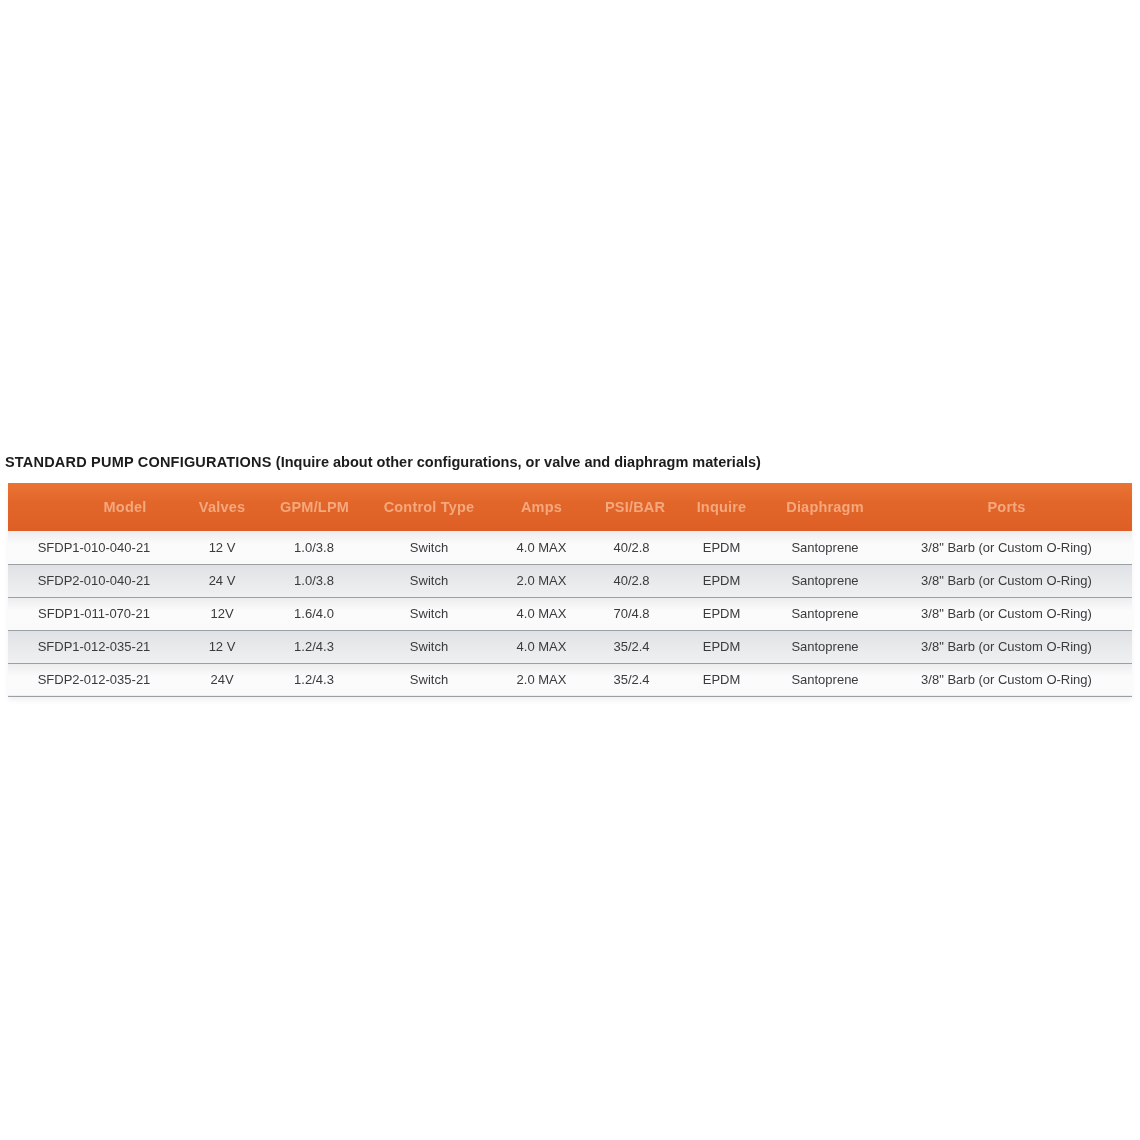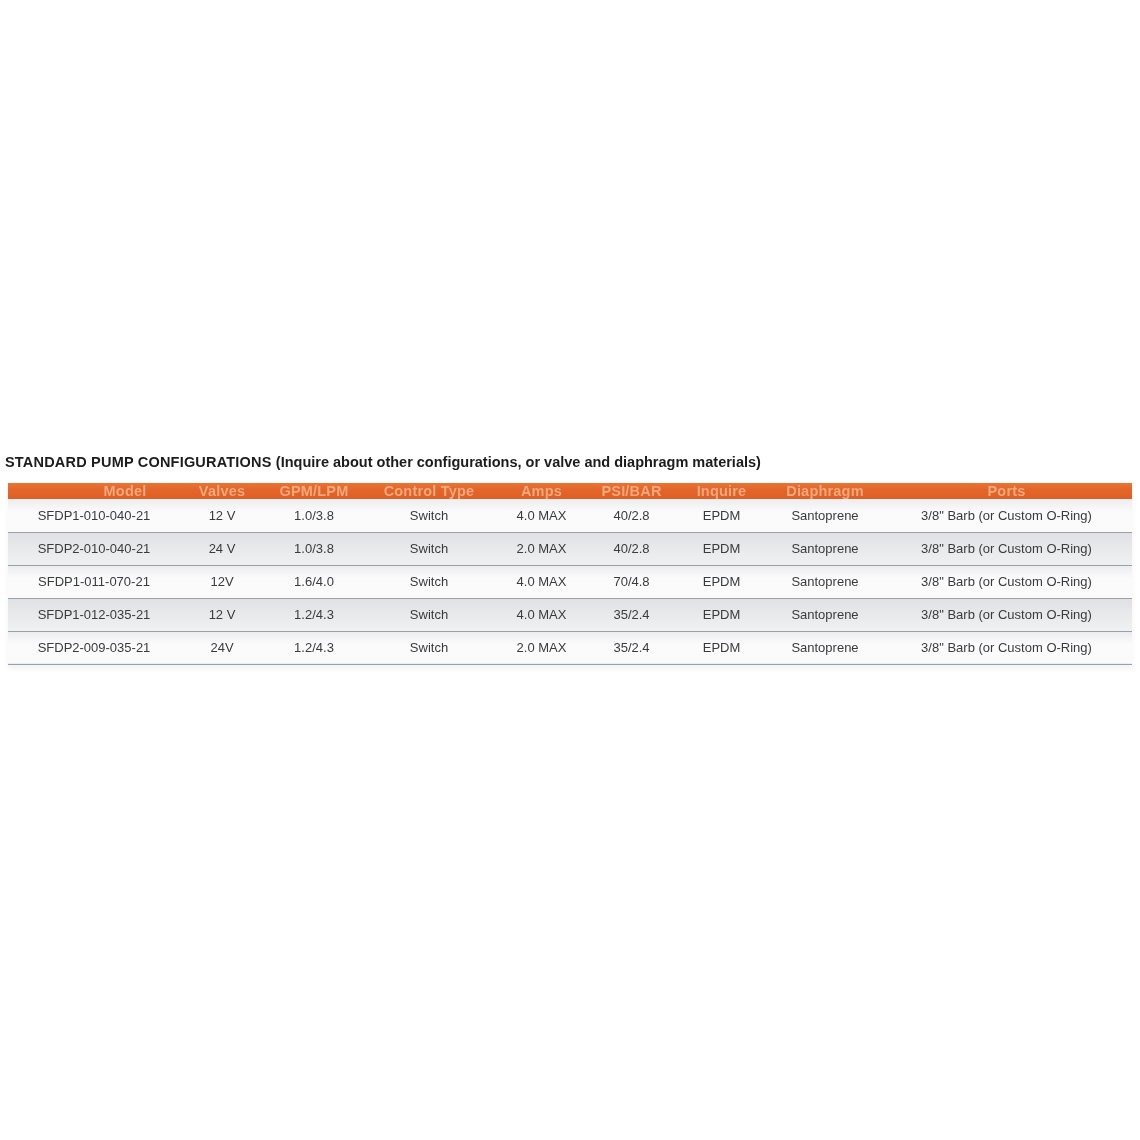--- a/index.html
+++ b/index.html
@@ -48,21 +48,21 @@
     margin-left: 3px;
     margin-top: 11px;
     box-shadow: 0 4px 5px rgba(0,0,0,0.05);
   }
   table.pump-table thead th {
     background: linear-gradient(180deg, #ea7434 0%, var(--header-bg) 40%, #de5f26 100%);
     color: var(--header-text);
     font-weight: 700;
     font-size: 14.5px;
     height: 16px;
-    padding: 0;
+    padding: 16px;
     text-align: center;
     letter-spacing: 0.2px;
   }
   table.pump-table thead th:first-child { text-indent: 62px; }
   table.pump-table tbody td {
     font-size: 13px;
     color: var(--body-text);
     text-align: center;
     height: 33px;
     padding: 0;
@@ -151,21 +151,21 @@
             <td>12 V</td>
             <td>1.2/4.3</td>
             <td>Switch</td>
             <td>4.0 MAX</td>
             <td>35/2.4</td>
             <td>EPDM</td>
             <td>Santoprene</td>
             <td>3/8" Barb (or Custom O-Ring)</td>
           </tr>
           <tr class="row-odd">
-            <td>SFDP2-009-035-21</td>
+            <td>SFDP2-012-035-21</td>
             <td>24V</td>
             <td>1.2/4.3</td>
             <td>Switch</td>
             <td>2.0 MAX</td>
             <td>35/2.4</td>
             <td>EPDM</td>
             <td>Santoprene</td>
             <td>3/8" Barb (or Custom O-Ring)</td>
           </tr>
         </tbody>

